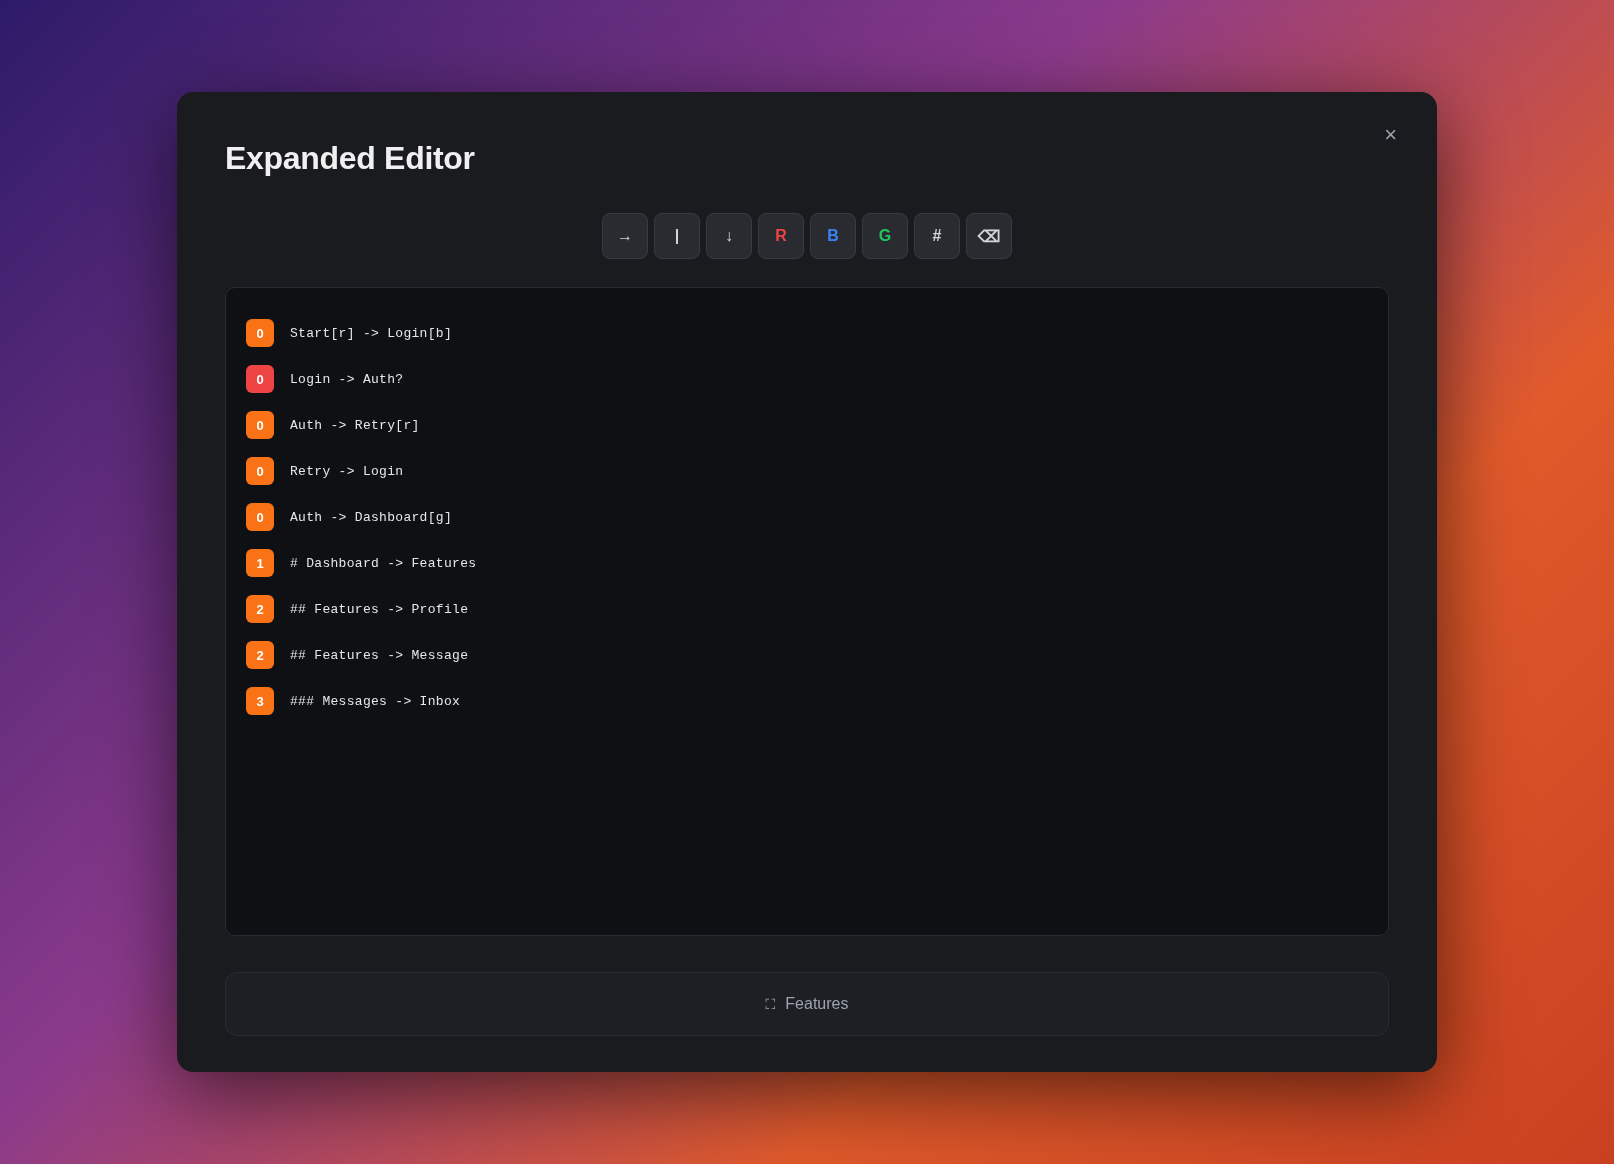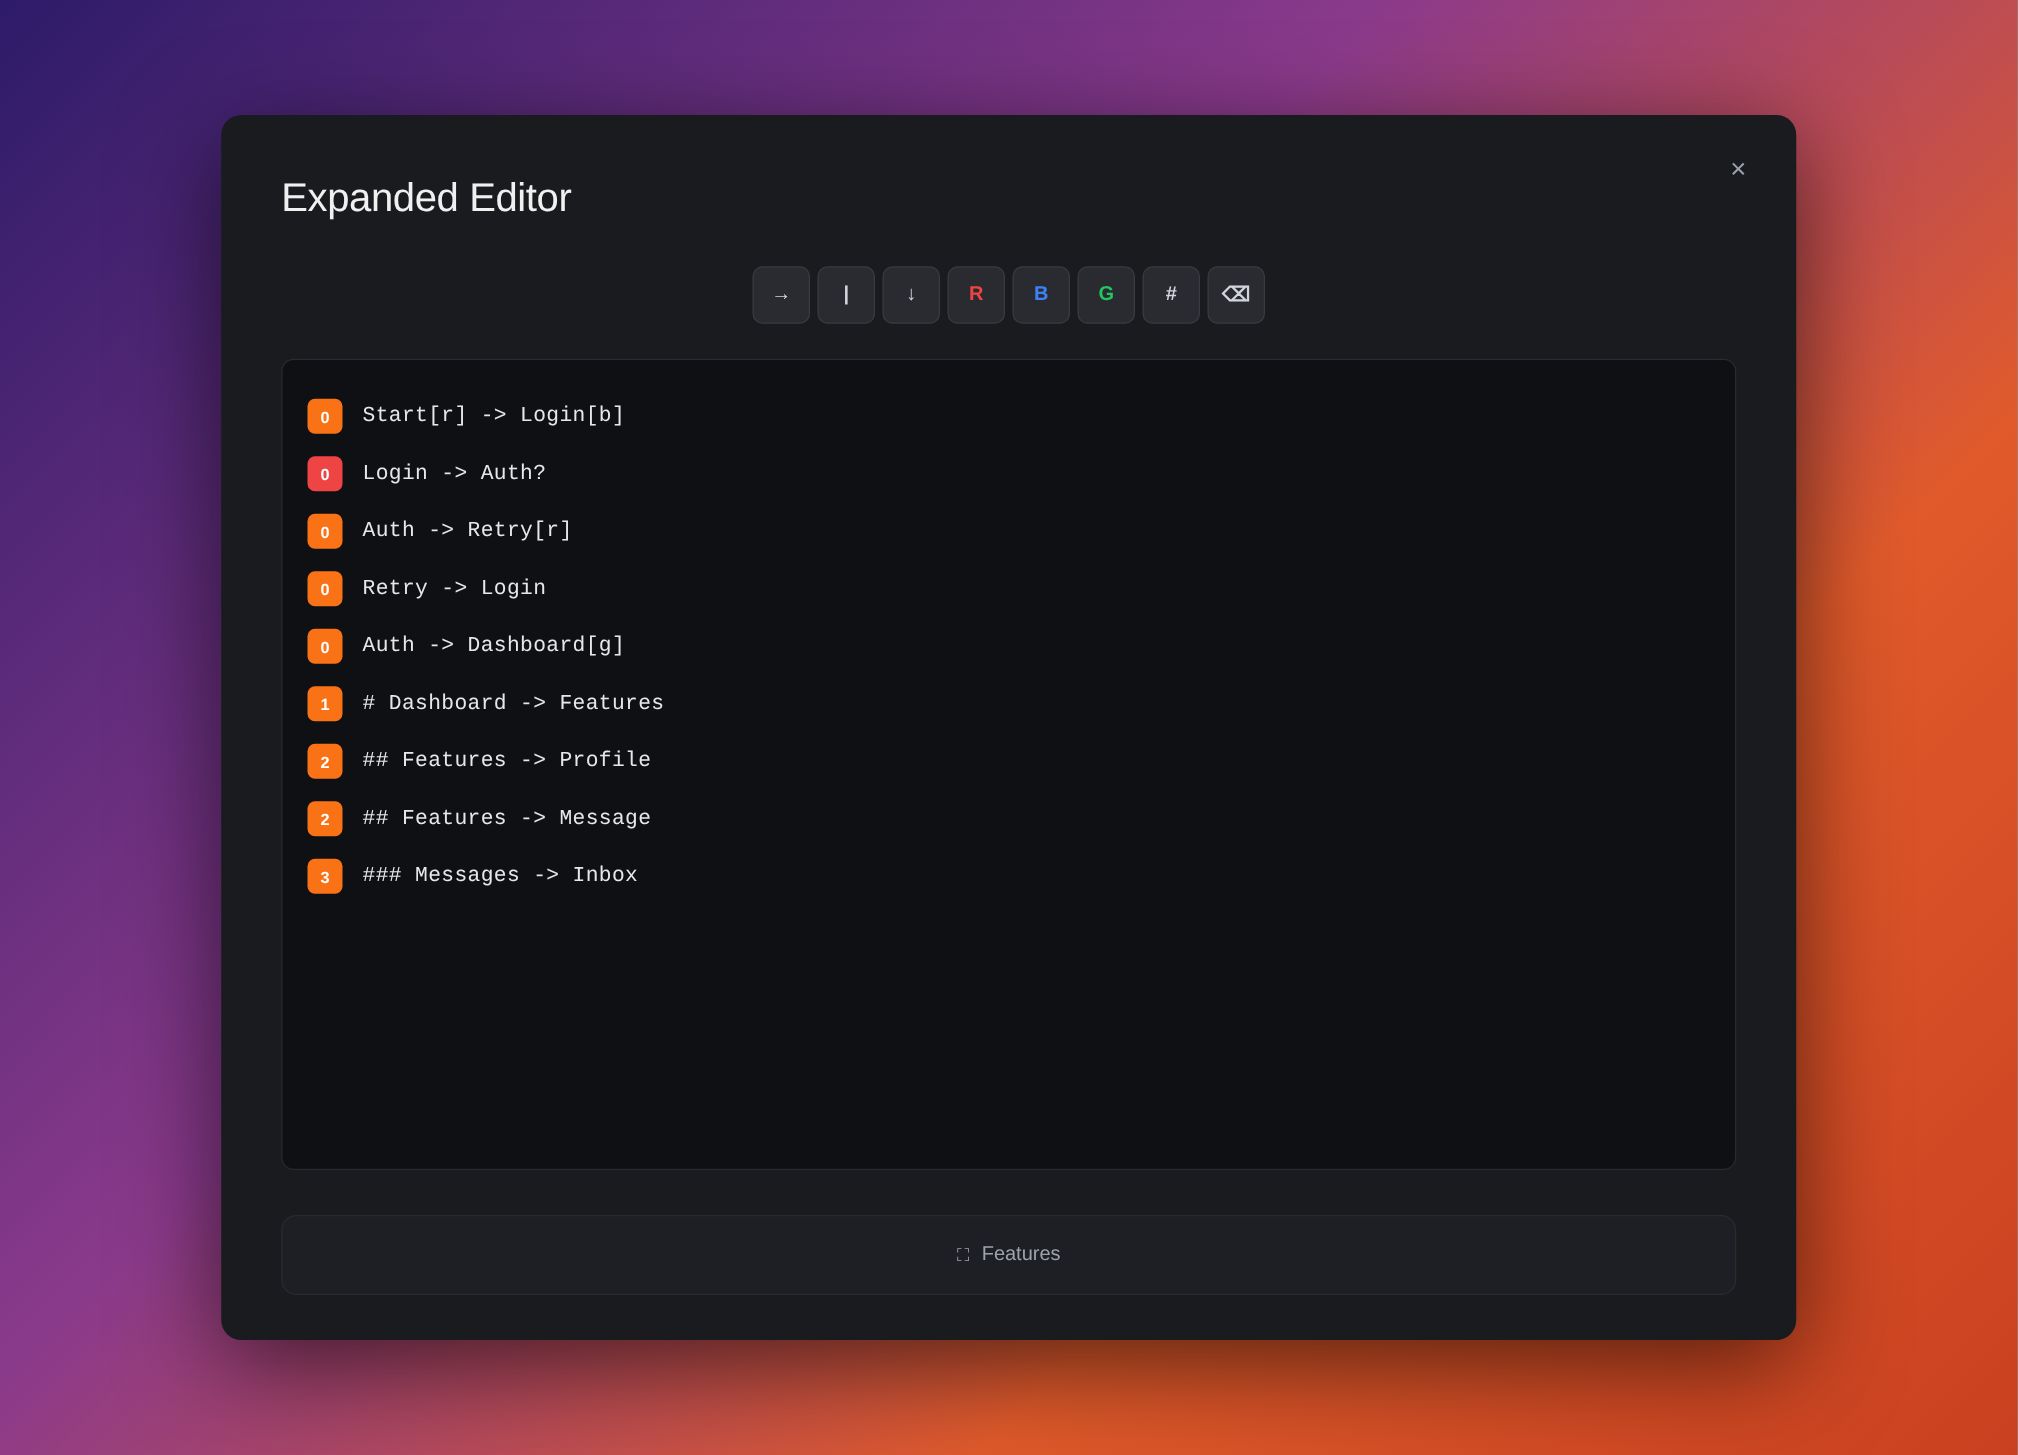--- a/index.html
+++ b/index.html
@@ -40,21 +40,21 @@
       color: #9ca3af;
       font-size: 22px;
       cursor: pointer;
       line-height: 1;
       padding: 4px 8px;
     }
 
     .modal-title {
       color: #f0f0f0;
       font-size: 32px;
-      font-weight: 400;
+      font-weight: 700;
       margin-bottom: 36px;
       letter-spacing: -0.3px;
     }
 
     .toolbar {
       display: flex;
       align-items: center;
       justify-content: center;
       gap: 6px;
       margin-bottom: 28px;
@@ -109,21 +109,21 @@
       font-weight: 700;
       color: white;
       flex-shrink: 0;
     }
 
     .badge-orange { background: #f97316; }
     .badge-red { background: #ef4444; }
 
     .line-text {
       font-family: 'Courier New', 'Menlo', 'Monaco', monospace;
-      font-size: 17px;
+      font-size: 13px;
       color: #e5e7eb;
       letter-spacing: 0.3px;
     }
 
     .collapse-button {
       width: 100%;
       padding: 22px;
       background: #1e1f24;
       border: 1px solid #2a2b32;
       border-radius: 12px;

